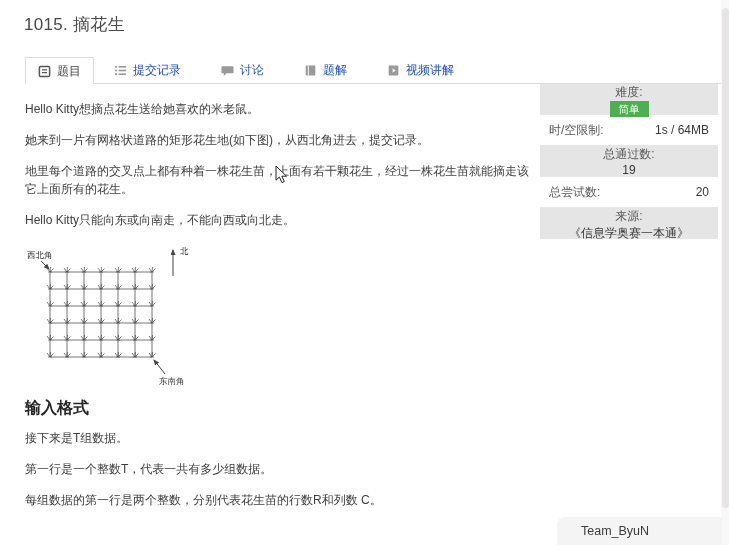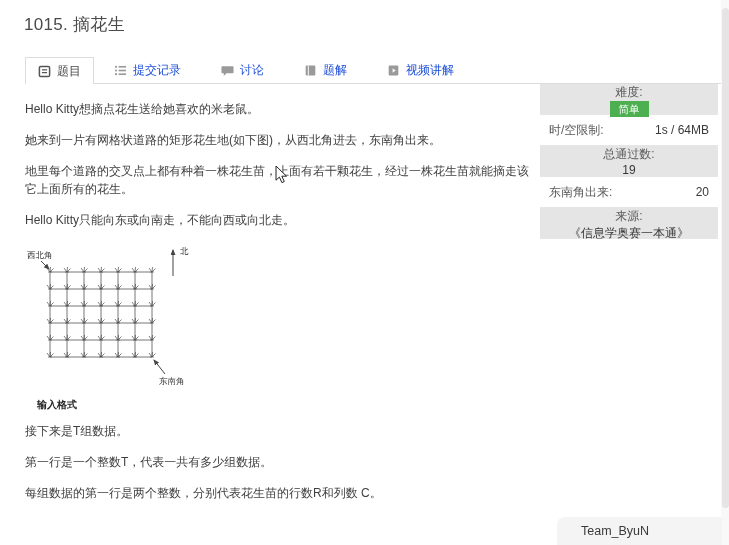--- a/index.html
+++ b/index.html
@@ -29,21 +29,21 @@
   .tab.active {
     background:#fff; color:#4a4a4a;
     border:1px solid #dcdcdc; border-bottom:none;
     margin-bottom:-1px; padding:0 12px;
   }
   .tab.active .ticon { color:#555; }
   
   .main { position:absolute; left:25px; top:84px; width:506px; }
   .main p { font-size:12px; line-height:1.5; margin:0 0 13px 0; color:#404040; }
   .main p:first-child { margin-top:16px; }
-  .sec-heading { font-size:10px; font-weight:700; color:#262626; margin:2px 0 10px 12px; }
+  .sec-heading { font-size:16px; font-weight:700; color:#262626; margin:2px 0 10px 0; }
   .diagram-wrap { margin:2px 0 6px 0; }
   
   .sidebar { position:absolute; left:540px; top:84px; width:178px; }
   .side-row {
     display:flex; justify-content:space-between; align-items:center;
     height:31px; padding:0 9px; border-bottom:1px solid #e6e6e6;
     font-size:12px;
   }
   .side-row.shaded { background:#e5e5e5;flex-direction:column; }
   .side-label { color:#5a5a5a; }
@@ -118,21 +118,21 @@
           <rect x="1.8" y="1.5" width="10.4" height="11" rx="1.2" fill="currentColor"></rect>
           <path d="M6 4.6 L9.5 7 L6 9.4 Z" fill="#ffffff" opacity="0.9"></path>
         </svg>
     </span>
     <span>视频讲解</span>
   </div>
 </div>
 
 <div class="main">
   <p>Hello Kitty想摘点花生送给她喜欢的米老鼠。</p>
-  <p>她来到一片有网格状道路的矩形花生地(如下图)，从西北角进去，东南角出来。</p>
+  <p>她来到一片有网格状道路的矩形花生地(如下图)，从西北角进去，提交记录。</p>
   <p>地里每个道路的交叉点上都有种着一株花生苗，上面有若干颗花生，经过一株花生苗就能摘走该它上面所有的花生。</p>
   <p>Hello Kitty只能向东或向南走，不能向西或向北走。</p>
 
   <div class="diagram-wrap">
     <svg id="field-svg" width="250" height="146" viewBox="0 0 250 146">
       <defs>
         <marker id="ah" markerWidth="7" markerHeight="7" refX="5" refY="2.5" orient="auto">
           <path d="M0,0 L6,2.5 L0,5 Z" fill="#444"></path>
         </marker>
       </defs>
@@ -222,21 +222,21 @@
   </div>
   <div class="side-row">
     <span class="side-label">时/空限制:</span>
     <span class="side-value">1s / 64MB</span>
   </div>
   <div class="side-row shaded">
     <span class="side-label">总通过数:</span>
     <span class="side-value">19</span>
   </div>
   <div class="side-row">
-    <span class="side-label">东南角出来:</span>
+    <span class="side-label">总尝试数:</span>
     <span class="side-value">20</span>
   </div>
   <div class="side-row shaded">
     <span class="side-label">来源:</span>
     <span class="side-value">《信息学奥赛一本通》</span>
   </div>
 </div>
 
 <div class="scrollbar-track"></div>
 <div class="scrollbar-thumb"></div>

